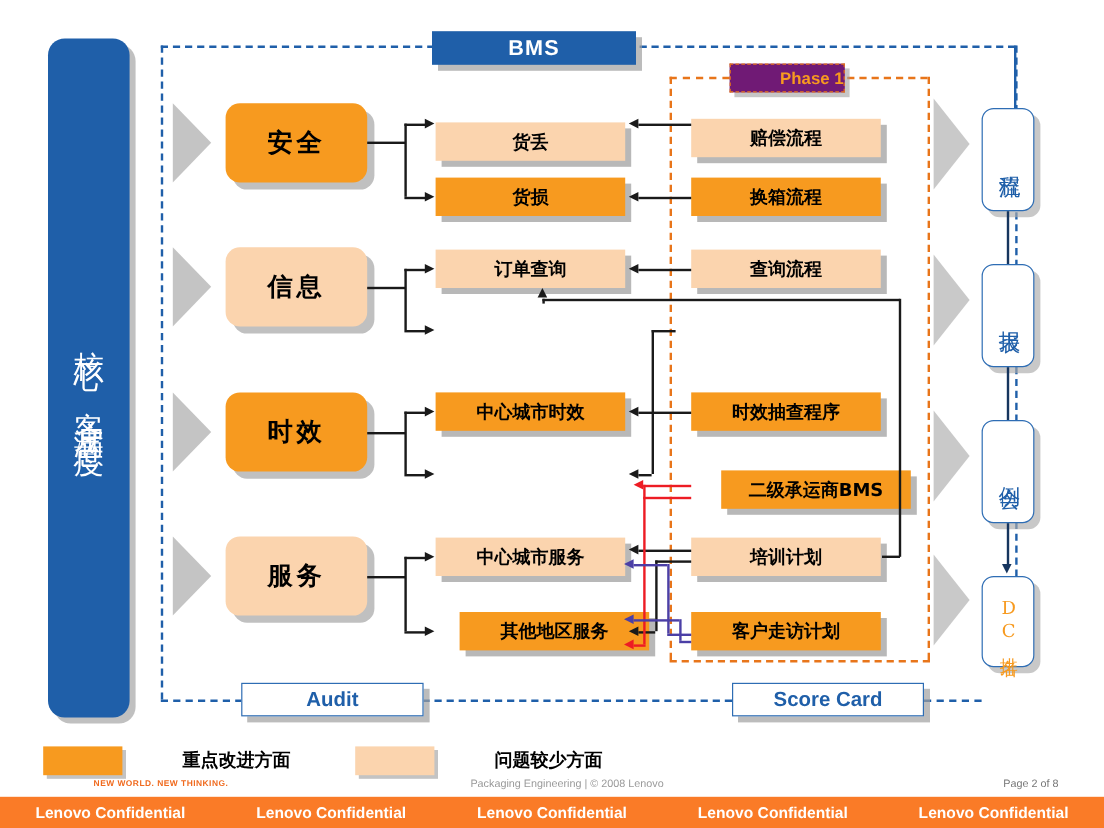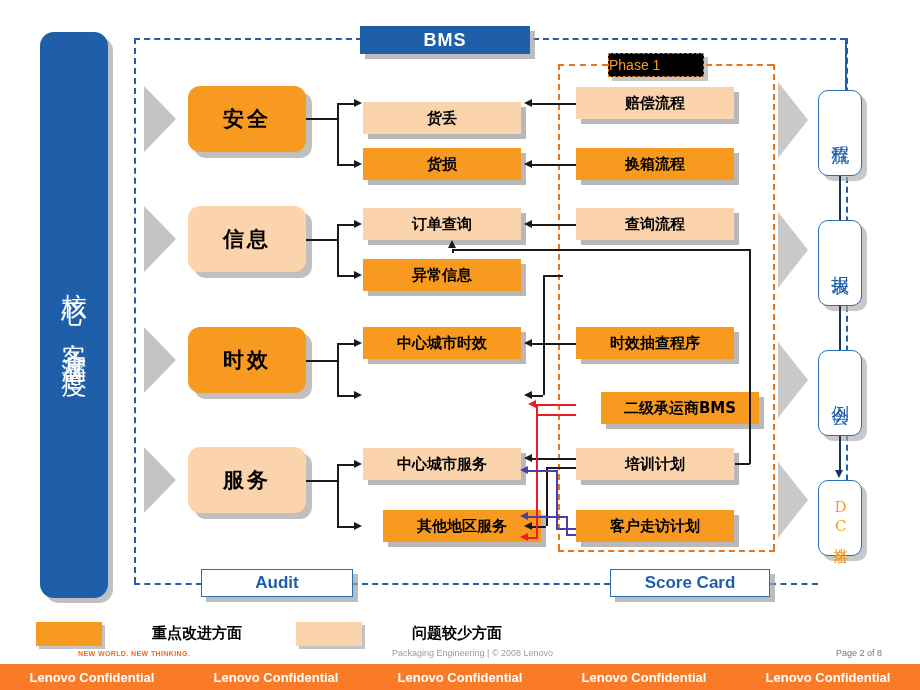--- a/index.html
+++ b/index.html
@@ -92,25 +92,25 @@
   .whitebox {
     background: #ffffff;
     border: 1.5px solid #2E6DB4;
     color: #1F5FA9;
     font-size: 17px; font-weight: bold;
     display: flex; align-items: center; justify-content: center;
     box-shadow: 5px 5px 0 rgba(160,160,160,0.7);
   }
   .phase1 {
     left: 608px; top: 53px; width: 96px; height: 24px;
-    background: #000000;
+    background: #701a75;
     border: 1.5px dashed #E8751A;
     color: #F79A1F;
-    font-size: 14px; font-weight: normal;
-    display: flex; align-items: center; justify-content: flex-start;
+    font-size: 14px; font-weight: bold;
+    display: flex; align-items: center; justify-content: flex-end;
     box-shadow: 4px 4px 0 rgba(160,160,160,0.6);
   }
 
   
   .rbox {
     left: 818px; width: 44px; height: 86px;
     background: #ffffff;
     border: 1.5px solid #2E6DB4;
     border-radius: 10px;
     box-shadow: 5px 5px 0 rgba(170,170,170,0.65);
@@ -221,34 +221,31 @@
 
   <div class="abs card flat col2 light" style="top:102px;">
     <span>货丢</span>
     </div>
   <div class="abs card flat col2 dark" style="top:148px;align-items:center;">
     <span>货损</span>
     </div>
   <div class="abs card flat col2 light" style="top:208px;">
     <span>订单查询</span>
     </div>
-  <div class="abs card flat col2 dark" style="top:259px;">
-    <span>异常信息</span>
-    </div>
   <div class="abs card flat col2 dark" style="top:327px;">
     <span>中心城市时效</span>
     </div>
   <div class="abs card flat col2 light" style="top:448px;">
     <span>中心城市服务</span>
     </div>
   <div class="abs card flat col2 dark" style="top:510px;margin-left:20px;">
     <span>其他地区服务</span>
     </div>
 
-  <div class="abs card flat col3 light" style="top:87px;">
+  <div class="abs card flat col3 light" style="top:99px;">
     <span>赔偿流程</span>
     </div>
   <div class="abs card flat col3 dark" style="top:148px;justify-content:center;">
     <span>换箱流程</span>
     </div>
   <div class="abs card flat col3 light" style="top:208px;">
     <span>查询流程</span>
     </div>
   <div class="abs card flat col3 dark" style="top:327px;">
     <span>时效抽查程序</span>

